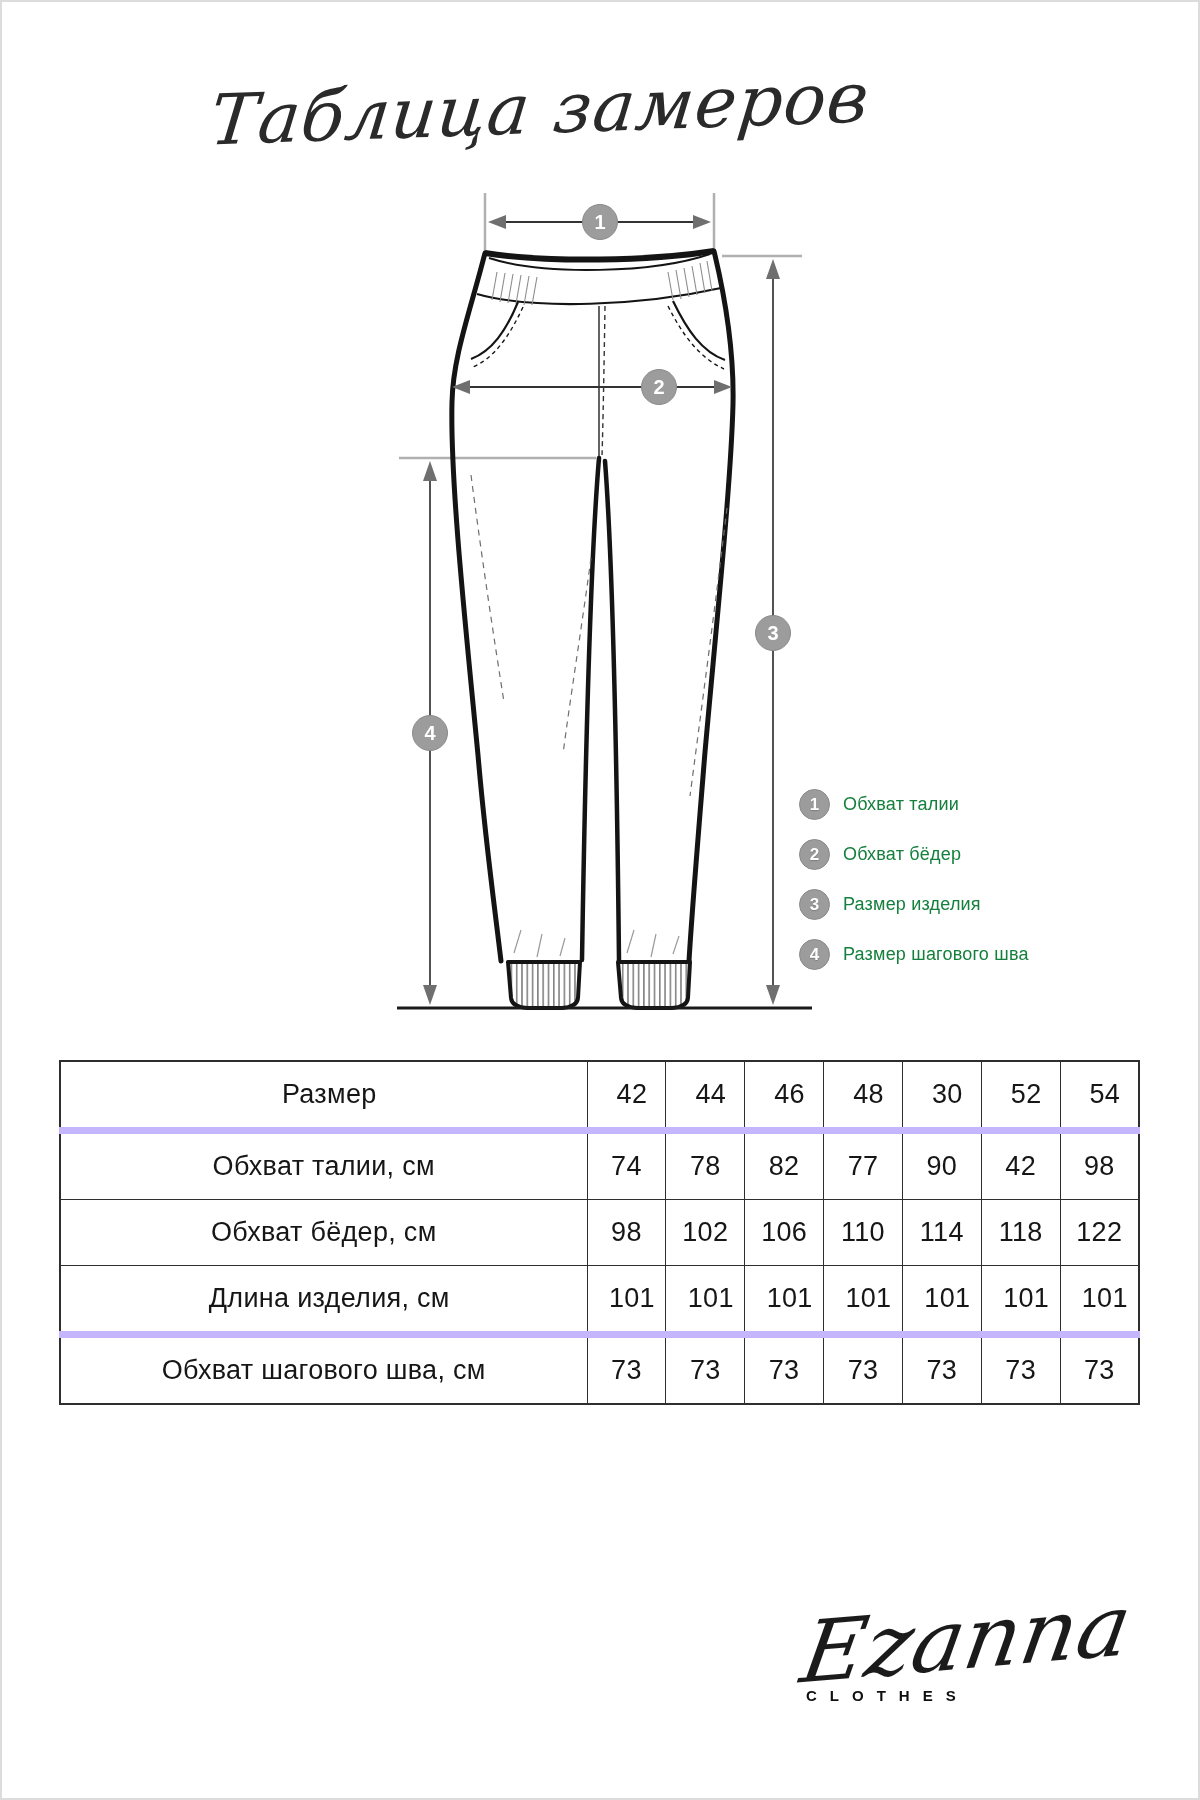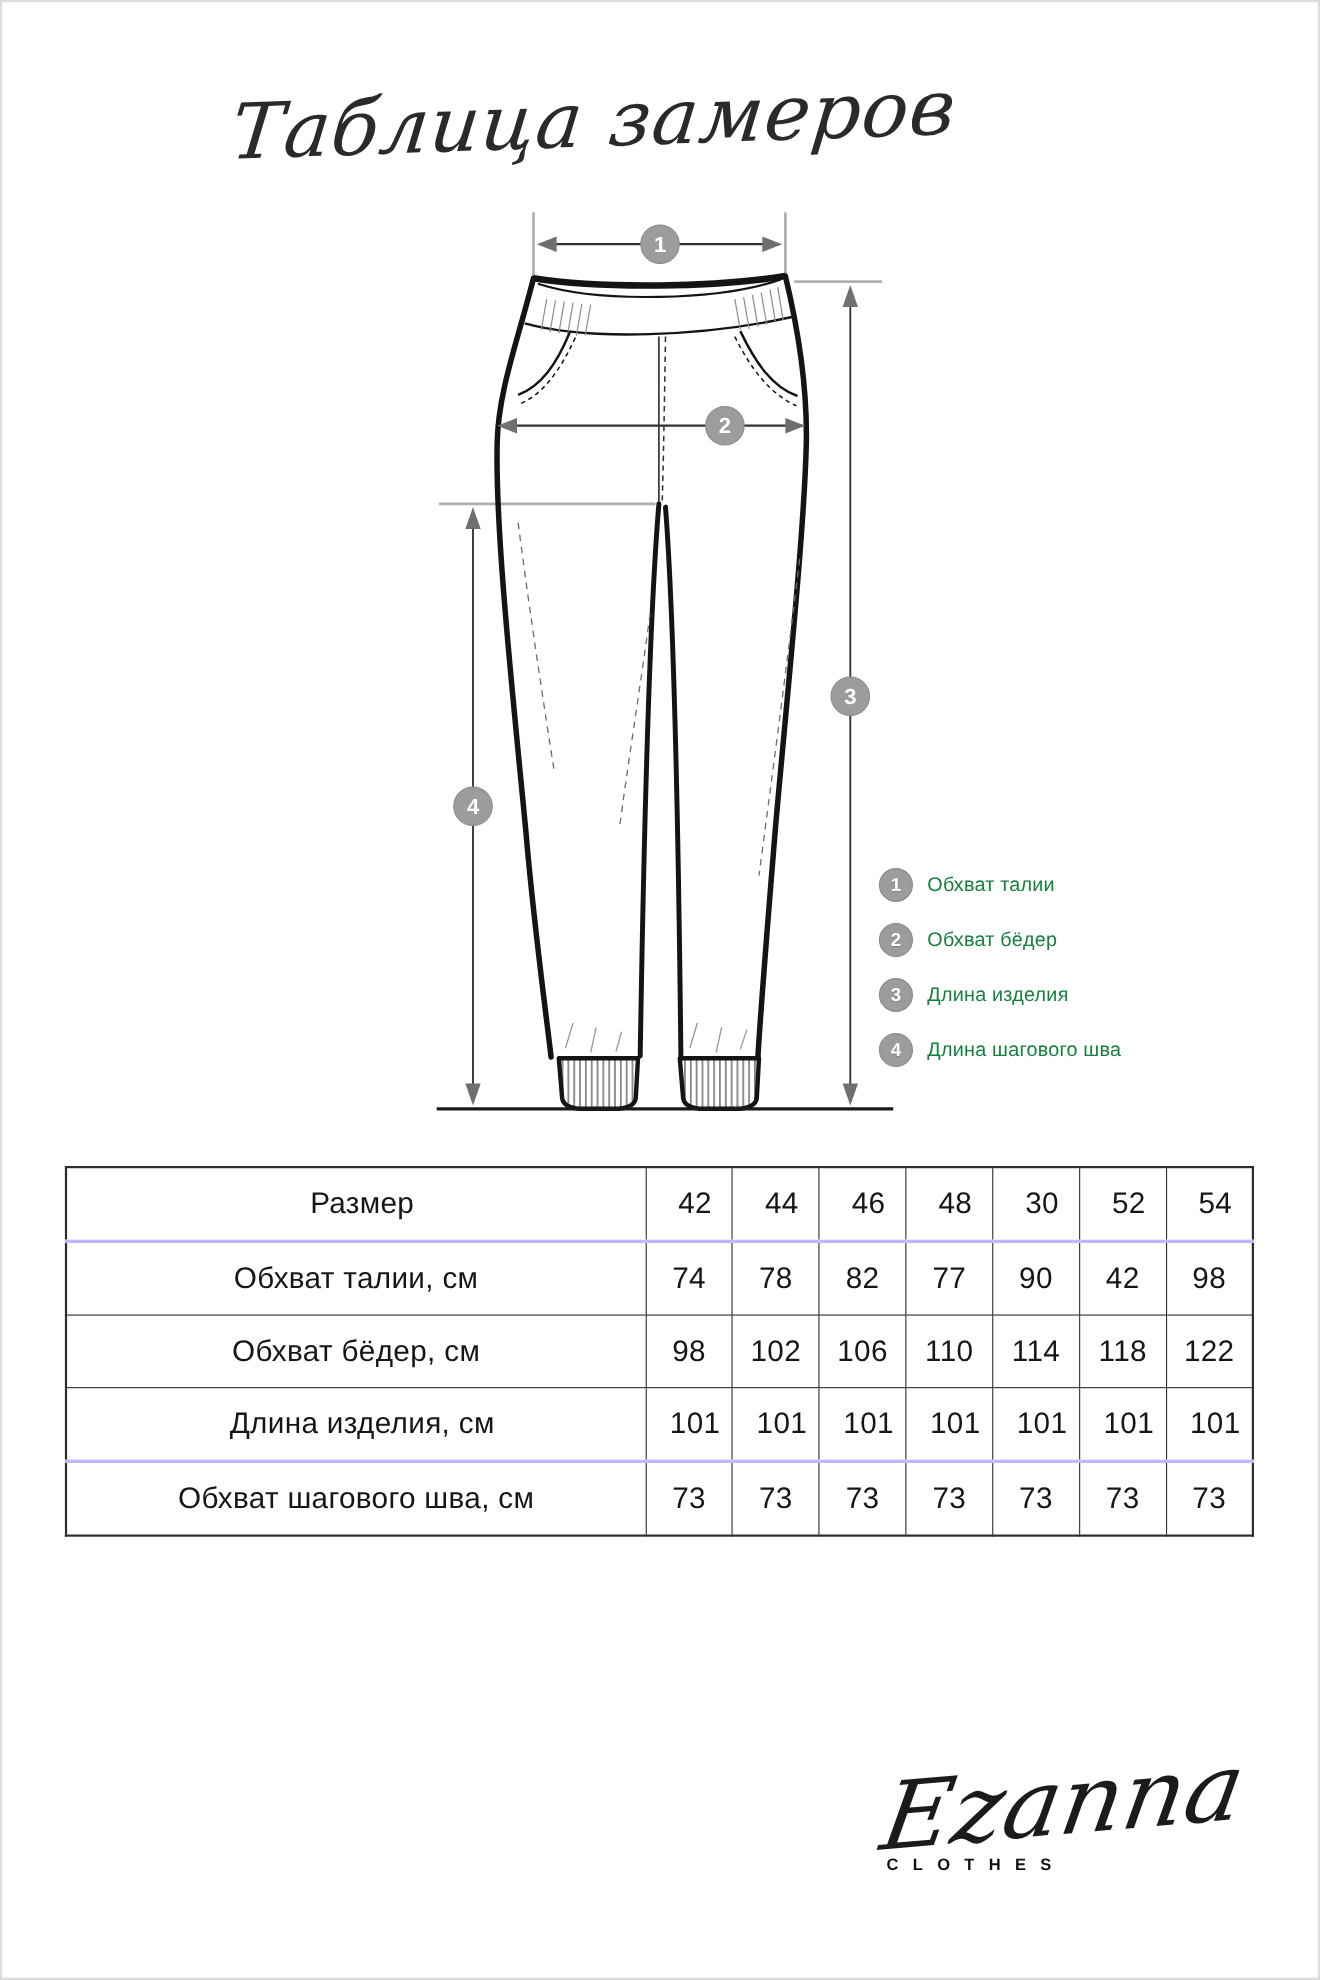--- a/index.html
+++ b/index.html
@@ -34,21 +34,21 @@
   .size-table{
     position:absolute;left:59px;top:1060px;width:1081px;
     border-collapse:collapse;table-layout:fixed;
     font-size:27px;color:#161616;
     border:2px solid #2e2e2e;
   }
   .size-table td{
     border:1px solid #2e2e2e;text-align:center;vertical-align:middle;
     height:65px;padding:0;font-weight:400;letter-spacing:.3px;
   }
-  .size-table tr.rule-heavy td{border-bottom:3px solid #c4b5fd;padding-left:11px;}
+  .size-table tr.rule-heavy td{border-bottom:7px solid #c4b5fd;padding-left:11px;}
   
   .logo{position:absolute;left:806px;top:1590px;width:360px;}
   .logo-script{
     font-family:"DejaVu Serif",serif;font-style:italic;font-weight:400;
     font-size:86px;line-height:1.1;color:#1b1b1b;
     transform:skewX(-14deg) rotate(-5deg);
     white-space:nowrap;
   }
   .logo-sub{
     margin-top:2px;
@@ -192,25 +192,25 @@
     <div class="legend-item">
       <span class="lg-circle">1</span>
       <span class="lg-label">Обхват талии</span>
     </div>
     <div class="legend-item">
       <span class="lg-circle">2</span>
       <span class="lg-label">Обхват бёдер</span>
     </div>
     <div class="legend-item">
       <span class="lg-circle">3</span>
-      <span class="lg-label">Длина изделия</span>
+      <span class="lg-label">Размер изделия</span>
     </div>
     <div class="legend-item">
       <span class="lg-circle">4</span>
-      <span class="lg-label">Длина шагового шва</span>
+      <span class="lg-label">Размер шагового шва</span>
     </div>
   </div>
 
   <table class="size-table">
     <colgroup>
       <col style="width:527px">
       <col>
         <col>
         <col>
         <col>

